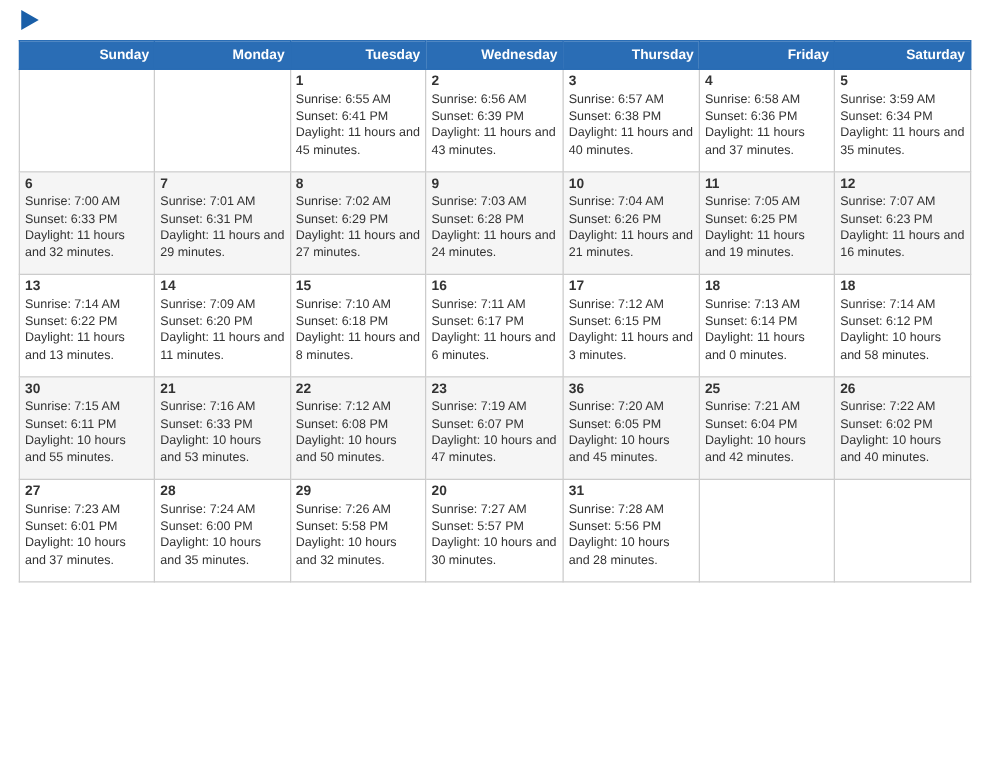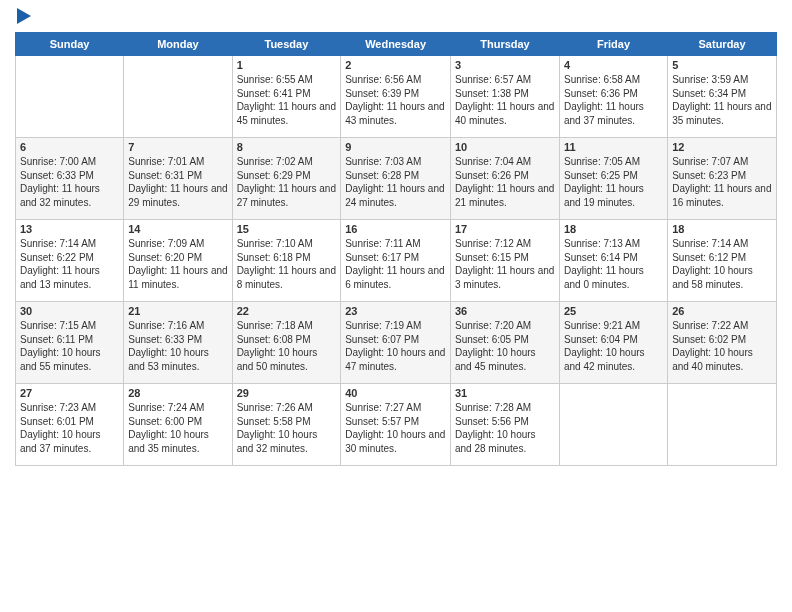--- a/index.html
+++ b/index.html
@@ -58,21 +58,21 @@
     }
     .calendar {
       width: 100%;
       border-collapse: collapse;
       font-size: 10px;
     }
     .calendar thead th {
       background: #2a6db5;
       color: #fff;
       padding: 5px 4px;
-      text-align: center;
+      text-align: right;
       font-size: 11px;
       font-weight: bold;
       border: 1px solid #2a6db5;
     }
     .calendar tbody td {
       border: 1px solid #ccc;
       vertical-align: top;
       padding: 3px 4px;
       min-height: 75px;
       height: 82px;
@@ -137,21 +137,21 @@
           </td>
           <td>
             <div class="day-number">2</div>
             <div class="day-info">Sunrise: 6:56 AM
 Sunset: 6:39 PM
 Daylight: 11 hours and 43 minutes.</div>
           </td>
           <td>
             <div class="day-number">3</div>
             <div class="day-info">Sunrise: 6:57 AM
-Sunset: 1:38 PM
+Sunset: 6:38 PM
 Daylight: 11 hours and 40 minutes.</div>
           </td>
           <td>
             <div class="day-number">4</div>
             <div class="day-info">Sunrise: 6:58 AM
 Sunset: 6:36 PM
 Daylight: 11 hours and 37 minutes.</div>
           </td>
           <td>
             <div class="day-number">5</div>
@@ -256,39 +256,39 @@
 Daylight: 10 hours and 55 minutes.</div>
           </td>
           <td>
             <div class="day-number">21</div>
             <div class="day-info">Sunrise: 7:16 AM
 Sunset: 6:33 PM
 Daylight: 10 hours and 53 minutes.</div>
           </td>
           <td>
             <div class="day-number">22</div>
-            <div class="day-info">Sunrise: 7:18 AM
+            <div class="day-info">Sunrise: 7:12 AM
 Sunset: 6:08 PM
 Daylight: 10 hours and 50 minutes.</div>
           </td>
           <td>
             <div class="day-number">23</div>
             <div class="day-info">Sunrise: 7:19 AM
 Sunset: 6:07 PM
 Daylight: 10 hours and 47 minutes.</div>
           </td>
           <td>
             <div class="day-number">36</div>
             <div class="day-info">Sunrise: 7:20 AM
 Sunset: 6:05 PM
 Daylight: 10 hours and 45 minutes.</div>
           </td>
           <td>
             <div class="day-number">25</div>
-            <div class="day-info">Sunrise: 9:21 AM
+            <div class="day-info">Sunrise: 7:21 AM
 Sunset: 6:04 PM
 Daylight: 10 hours and 42 minutes.</div>
           </td>
           <td>
             <div class="day-number">26</div>
             <div class="day-info">Sunrise: 7:22 AM
 Sunset: 6:02 PM
 Daylight: 10 hours and 40 minutes.</div>
           </td>
         </tr>
@@ -305,21 +305,21 @@
 Sunset: 6:00 PM
 Daylight: 10 hours and 35 minutes.</div>
           </td>
           <td>
             <div class="day-number">29</div>
             <div class="day-info">Sunrise: 7:26 AM
 Sunset: 5:58 PM
 Daylight: 10 hours and 32 minutes.</div>
           </td>
           <td>
-            <div class="day-number">40</div>
+            <div class="day-number">20</div>
             <div class="day-info">Sunrise: 7:27 AM
 Sunset: 5:57 PM
 Daylight: 10 hours and 30 minutes.</div>
           </td>
           <td>
             <div class="day-number">31</div>
             <div class="day-info">Sunrise: 7:28 AM
 Sunset: 5:56 PM
 Daylight: 10 hours and 28 minutes.</div>
           </td>

